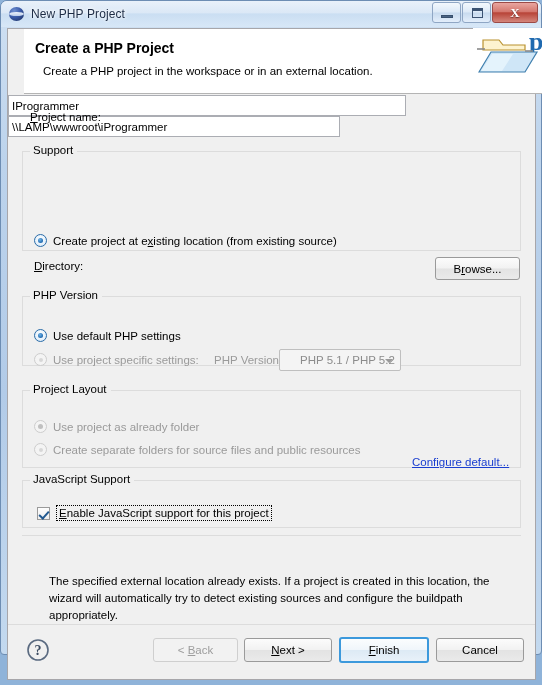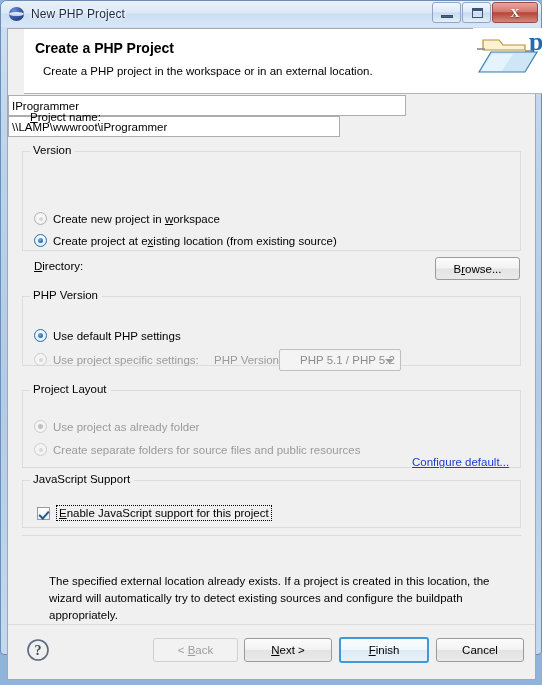--- a/index.html
+++ b/index.html
@@ -386,27 +386,23 @@
     <div class="body">
 
       
       <div class="row" style="left:22px; top:16px;">
         <label class="fld"><span class="u">P</span>roject name:</label>
       </div>
       <input class="txt" type="text" style="left: 105px; top: 14px; width: 398px;" value="IProgrammer">
 
       
       <div class="group" style="left:14px; top:56px; width:499px; height:100px;">
-        <span class="glabel">Version</span>
-      </div>
-
-      <div class="radio" style="left:26px; top:117px;">
-        <span class="rdot off"></span>
-        <span class="rlabel">Create new project in <span class="u">w</span>orkspace</span>
-      </div>
+        <span class="glabel">Support</span>
+      </div>
+
 
       <div class="radio" style="left:26px; top:139px;">
         <span class="rdot on"></span>
         <span class="rlabel">Create project at e<span class="u">x</span>isting location (from existing source)</span>
       </div>
 
       <div class="row" style="left:26px; top:165px;">
         <label class="fld"><span class="u">D</span>irectory:</label>
       </div>
       <input class="txt" type="text" style="left: 85px; top: 163px; width: 332px;" value="\\LAMP\wwwroot\iProgrammer">

